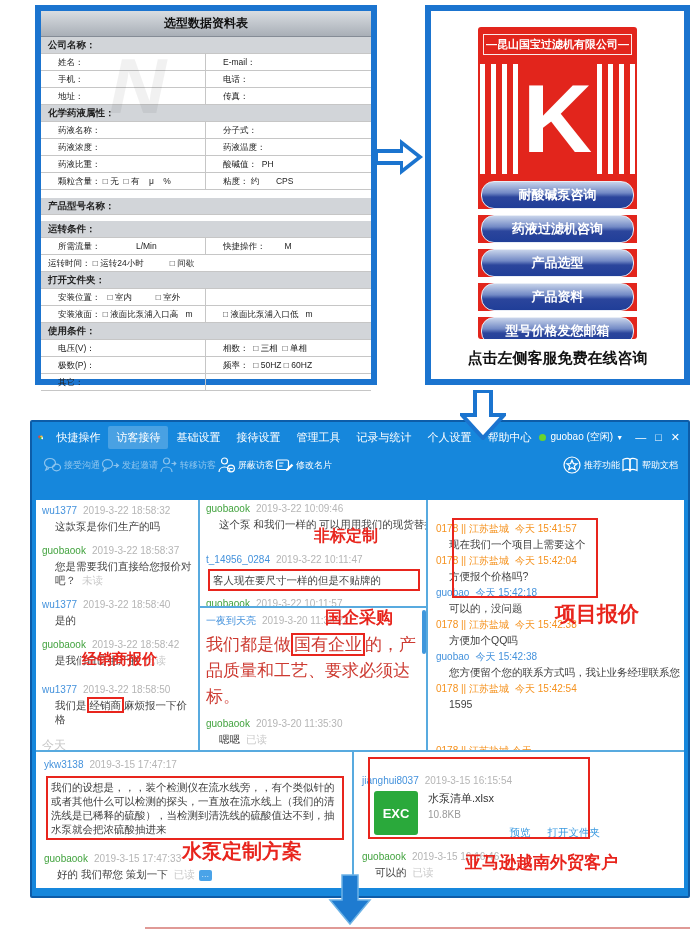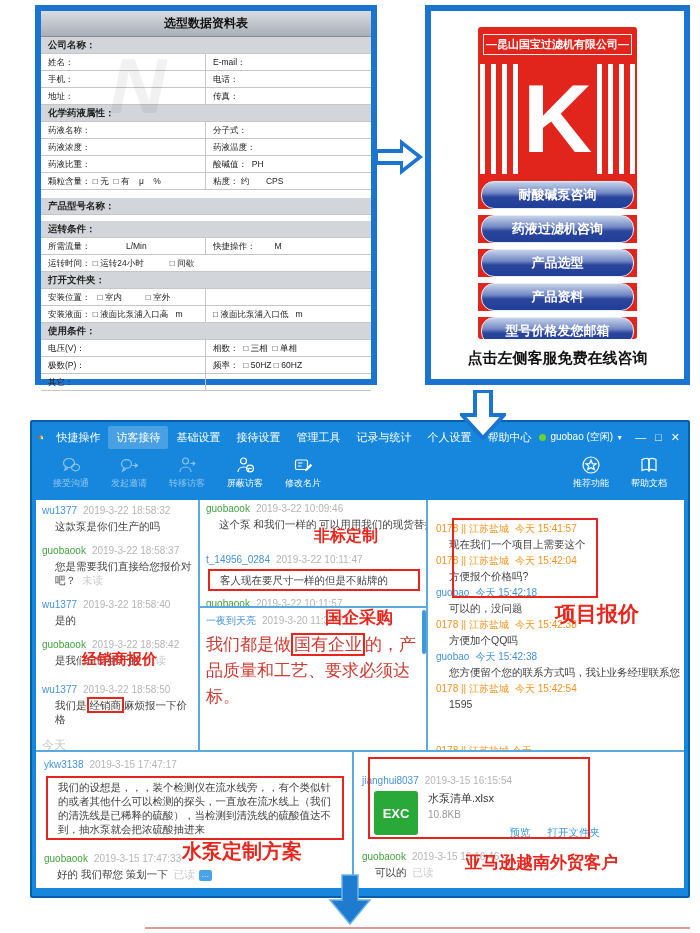--- a/index.html
+++ b/index.html
@@ -12,21 +12,21 @@
   .form-title{height:25px;background:linear-gradient(#d9dde1,#a9afb7);border-bottom:1px solid #858c96;
               display:flex;align-items:center;justify-content:center;font-weight:bold;font-size:12px;color:#111}
   .wm{position:absolute;left:70px;top:30px;font-size:78px;font-weight:bold;color:#000;opacity:.05;
       transform:skewX(-12deg);pointer-events:none}
   .form-table{font-size:8.5px;color:#222}
   .frow{display:flex;height:16px;line-height:16px;border-bottom:1px solid #c6c6c6;white-space:pre;overflow:hidden}
   .frow.sec{background:#d2d5d9;font-weight:bold;padding-left:7px;font-size:9.5px;display:block}
   .frow.gap{height:8px;border-bottom:none;background:#fff}
   .frow.gap2{height:6px;border-bottom:none;background:#fff}
   .frow.wide{padding-left:7px;display:block}
-  .fcell{padding-left:7px;box-sizing:border-box;overflow:hidden}
+  .fcell{padding-left:17px;box-sizing:border-box;overflow:hidden}
   .fcell.l{width:50%;border-right:1px solid #c6c6c6}
   .fcell.r{flex:1}
 
   
   #promo-panel{left:425px;top:5px;width:265px;height:380px}
   .banner{position:absolute;left:47px;top:16px;width:159px;height:312px;background:#e2251c;border-radius:3px;overflow:hidden}
   .banner-title{margin:7px 5px 2px;border:1px solid rgba(255,255,255,.9);color:#fff;font-size:11px;font-weight:bold;
                 text-align:center;padding:2px 0;white-space:nowrap}
   .klogo{display:flex;align-items:center;justify-content:center;height:124px}
   .bars{display:flex;gap:6px}
@@ -46,21 +46,21 @@
   .menubar{height:30px;display:flex;align-items:center;color:#fff;font-size:11px;padding:0 6px}
   .menu-item{padding:4px 8px;cursor:pointer;white-space:nowrap}
   .menu-item.active{background:rgba(255,255,255,.22);border-radius:2px}
   .mspacer{flex:1}
   .status{display:flex;align-items:center;font-size:10px;margin-right:12px;cursor:pointer;white-space:nowrap}
   .dot{width:7px;height:7px;border-radius:50%;background:#6ad42c;margin-right:4px}
   .caret{font-size:7px;margin-left:3px}
   .winctl{display:flex;gap:9px;font-size:11px;margin-right:2px}
   .winctl span{cursor:pointer}
   .toolbar{height:46px;display:flex;align-items:flex-start;padding:3px 10px 0;color:#fff}
-  .tool{width:58px;display:flex;flex-direction:column;align-items:center;font-size:9px;gap:2px;cursor:pointer;white-space:nowrap}
+  .tool{width:58px;display:flex;flex-direction:row;align-items:center;font-size:9px;gap:2px;cursor:pointer;white-space:nowrap}
   .tool.dim{opacity:.5}
   .tool svg{width:20px;height:20px}
   .tspacer{flex:1}
 
   .content{position:absolute;left:4px;right:4px;top:78px;bottom:8px;background:#fff;overflow:hidden;font-size:10.5px}
   .top-region{display:flex;height:252px;border-bottom:2px solid #58aadf;box-sizing:border-box}
   .col-left{width:164px;border-right:2px solid #58aadf;box-sizing:border-box;padding:4px 6px;overflow:hidden}
   .col-mid{width:228px;border-right:2px solid #58aadf;box-sizing:border-box}
   .mid-top{height:108px;border-bottom:2px solid #58aadf;box-sizing:border-box;padding:2px 6px;overflow:hidden}
   .mid-bottom{height:142px;padding:6px 6px 0;overflow:hidden;position:relative}
@@ -74,21 +74,21 @@
   .nl{font-size:10px;line-height:13px;white-space:nowrap}
   .nm{margin-right:6px}
   .blue{color:#4492dc}.green{color:#43a33f}.orange{color:#f5921e}
   .tm{color:#b5b5b5}
   .mt{color:#3f3f3f;margin:2px 0 0 13px;line-height:14px}
   .nowrap{white-space:nowrap}
   .tag{color:#c9c9c9;margin-left:6px}
   .today{color:#c8c8c8;font-size:12px;margin-top:8px}
   .bigred{color:#cd3a31;font-size:17px;line-height:26px;margin-top:5px}
   .inbox{border:2px solid #e8251d;padding:0 1px}
-  .boxmsg{border:2px solid #e8251d;padding:2px 10px;color:#3f3f3f;line-height:14px;margin:3px 0 0 2px}
+  .boxmsg{border:2px solid #e8251d;padding:2px 3px;color:#3f3f3f;line-height:14px;margin:3px 0 0 2px}
   .anno{position:absolute;color:#e8251d;font-weight:bold;z-index:4;white-space:nowrap}
   .redbox{position:absolute;border:2px solid #e8251d;z-index:3;pointer-events:none}
   .msgicon{display:inline-block;width:13px;height:11px;background:#4aa3e8;border-radius:2px;color:#fff;
            font-size:8px;line-height:9px;text-align:center;vertical-align:middle;margin-left:4px}
   .sthumb{position:absolute;right:0;top:2px;width:4px;height:44px;background:#3f97dc;border-radius:2px;cursor:pointer}
   .partial{position:absolute;left:8px;bottom:0;height:6px;overflow:hidden;color:#f5921e;font-size:10px;white-space:nowrap}
 
   .fcard{display:flex;margin:4px 0 0 12px;width:226px}
   .fic{width:44px;height:44px;background:#2aa93b;border-radius:3px;color:#fff;font-weight:bold;font-size:13px;
        display:flex;align-items:center;justify-content:center;flex:none}
@@ -298,20 +298,24 @@
             <div class="boxmsg">客人现在要尺寸一样的但是不贴牌的</div>
           </div>
           <div class="mb2" style="margin-top:6px">
             <div class="nl"><span class="nm green">guobaook</span><span class="tm">2019-3-22 10:11:57</span></div>
 
           </div>
         </div>
         <div class="mid-bottom">
           <div class="nl"><span class="nm blue">一夜到天亮</span><span class="tm">2019-3-20 11:35:22</span></div>
           <div class="bigred"><span>我们都是做</span><span class="inbox">国有企业</span><span>的，产品质量和工艺、要求必须达标。</span></div>
+          <div style="margin-top:7px">
+            <div class="nl"><span class="nm green">guobaook</span><span class="tm">2019-3-20 11:35:30</span></div>
+            <div class="mt"><span>嗯嗯</span><span class="tag">已读</span></div>
+          </div>
           <div class="sthumb"></div>
         </div>
       </div>
 
       <div class="col-right">
         <div class="mb2">
           <div class="nl orange"><span class="nm">0178 || 江苏盐城</span><span>今天 15:41:57</span></div>
           <div class="mt nowrap">现在我们一个项目上需要这个</div>
         </div>
         <div class="mb2">

